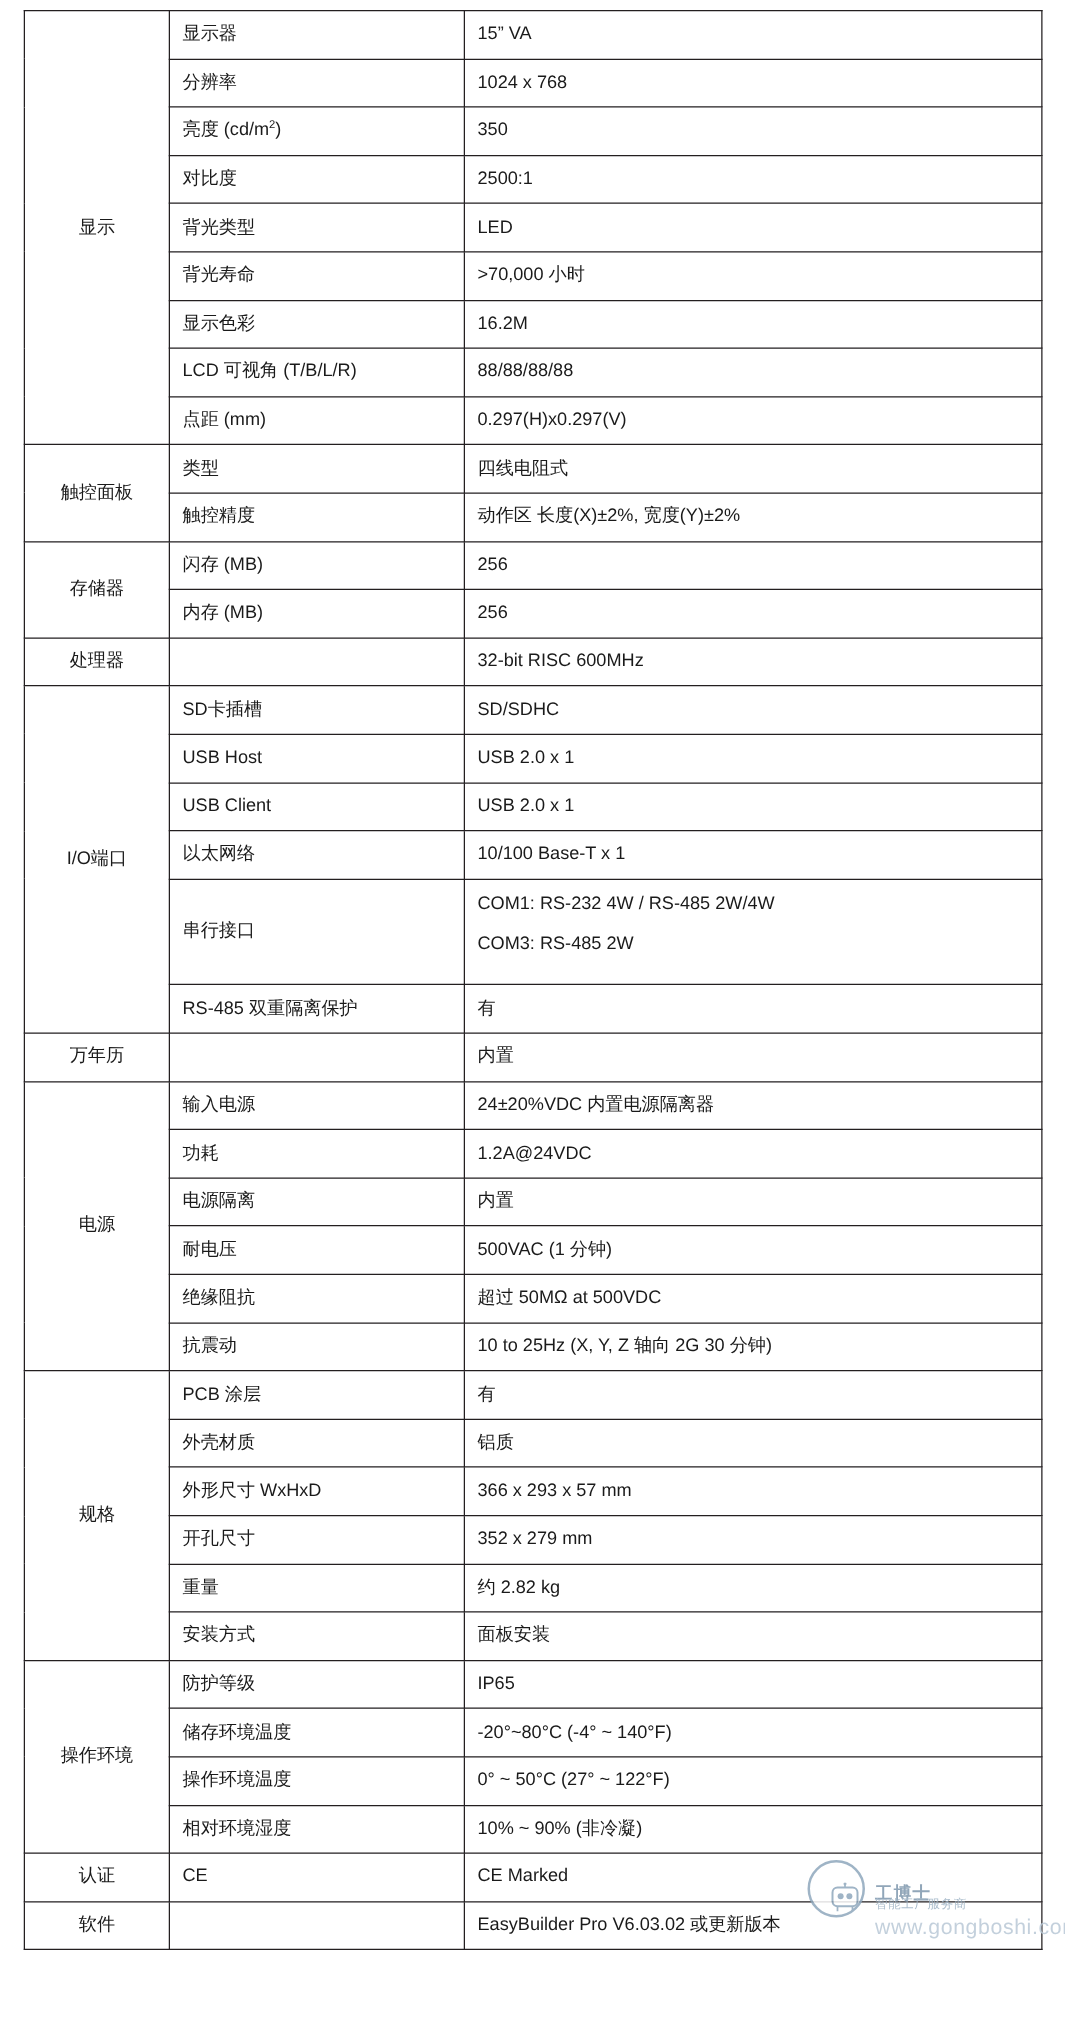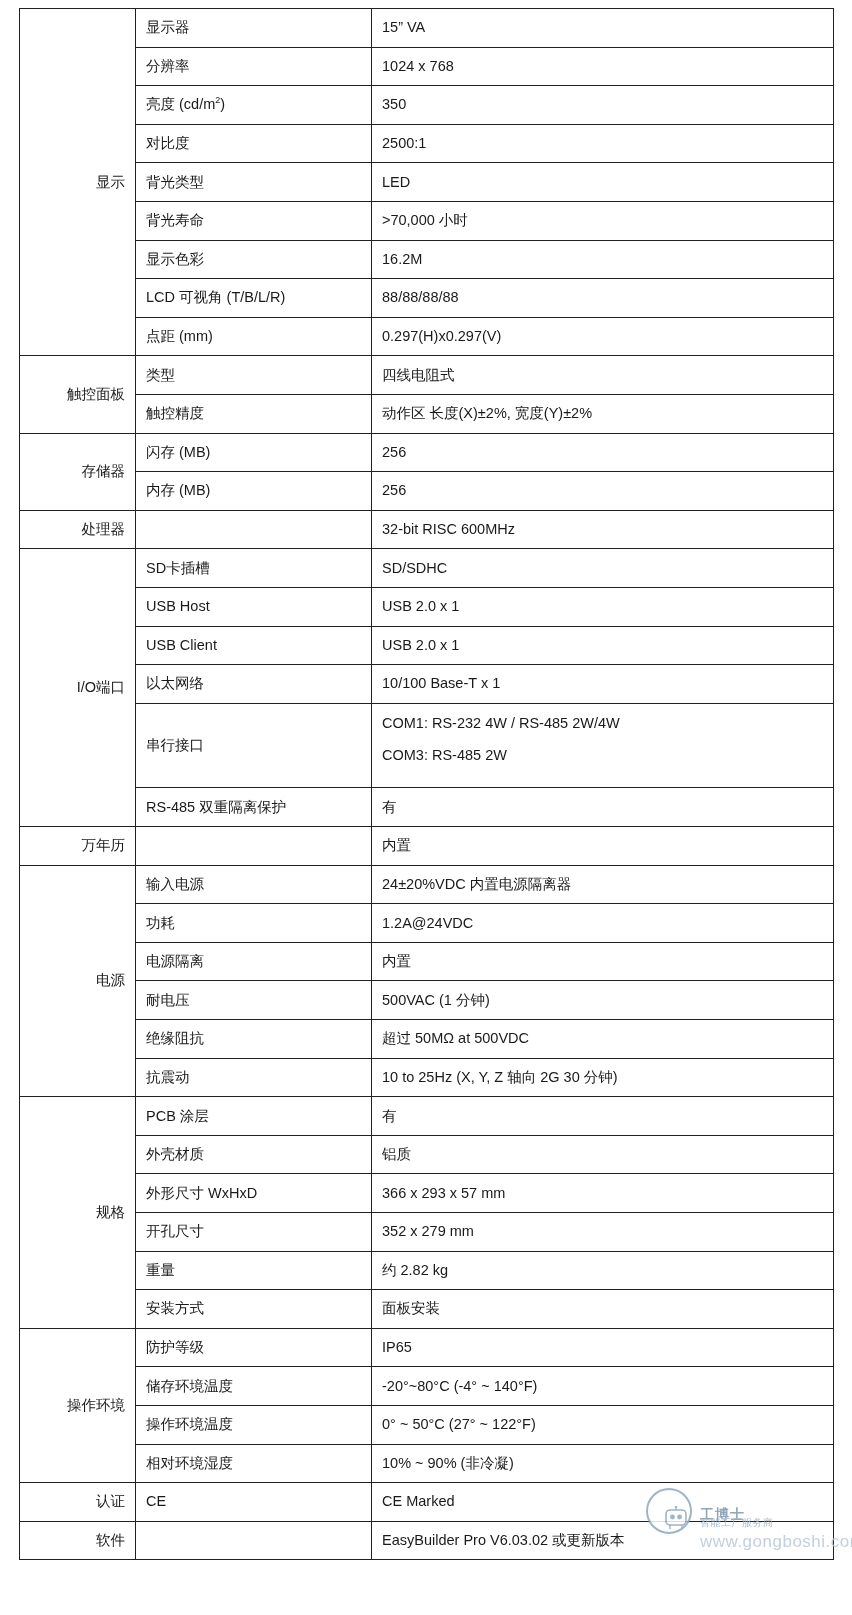--- a/index.html
+++ b/index.html
@@ -27,21 +27,21 @@
   table.spec-table td {
     border: 1px solid #231f20;
     font-size: 14.5px;
     line-height: 1.45;
     padding: 0 10px;
     height: 38.6px;
     vertical-align: middle;
   }
   td.cat-cell {
     width: 116px;
-    text-align: right;
+    text-align: center;
     font-size: 14.5px;
   }
   td.item-cell {
     width: 236px;
     text-align: left;
     padding-left: 20px;
   }
   td.value-cell {
     width: 462px;
     text-align: left;

